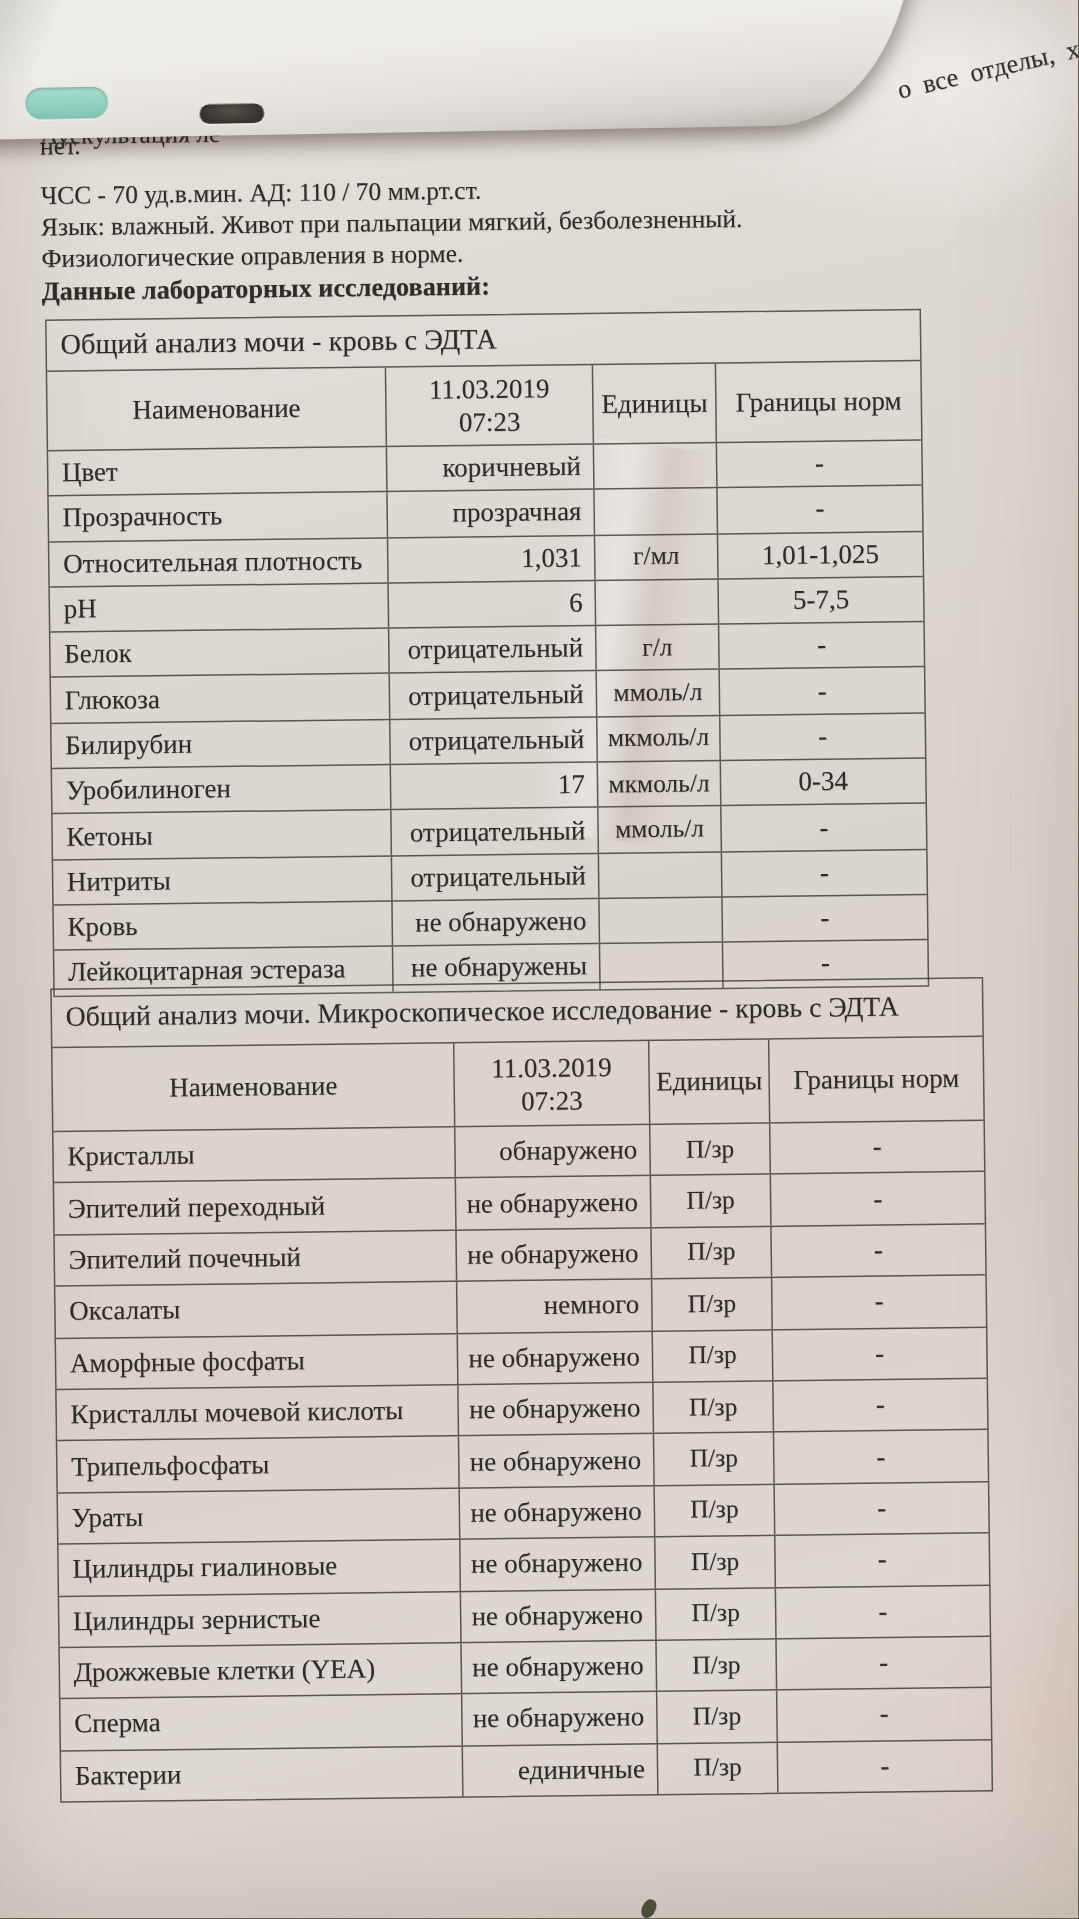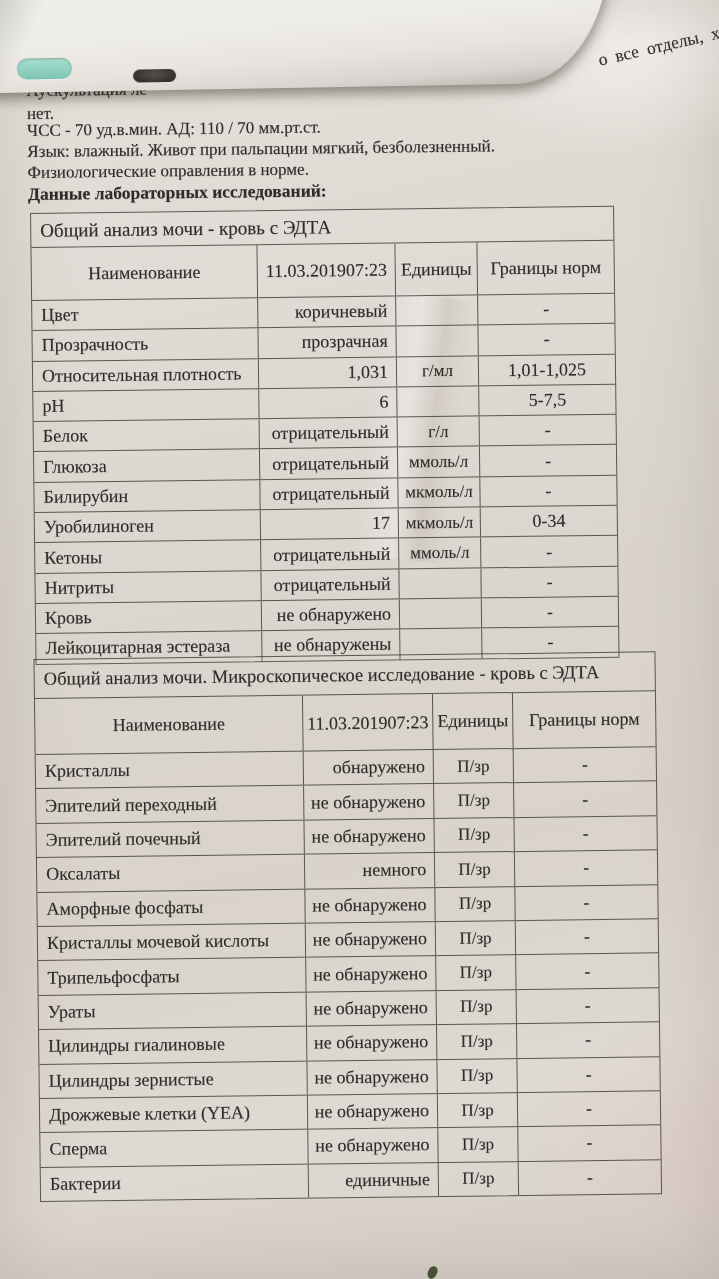--- a/index.html
+++ b/index.html
@@ -61,21 +61,21 @@
   .trow + .trow{border-top:1px solid var(--tline,rgba(58,54,48,.8));}
   .tcell{
     display:flex;align-items:center;justify-content:center;font-size:18px;
     overflow:hidden;white-space:nowrap;
   }
   .tcell + .tcell{border-left:1px solid var(--tline,rgba(58,54,48,.8));}
   .tcell.c-name{justify-content:flex-start;padding-left:9px;}
   .tcell.c-value{justify-content:flex-end;padding-right:8px;}
   .tcell.c-units{font-size:17px;}
   .thead .tcell{justify-content:center;padding:0;font-size:18px;}
-  .dt-stack{display:flex;flex-direction:row;align-items:center;line-height:22px;}
+  .dt-stack{display:flex;flex-direction:column;align-items:center;line-height:22px;}
   
   .device{
     position:absolute;left:-42px;top:-62px;width:652px;height:150px;z-index:10;
     transform:rotate(-1deg);
     background:
       linear-gradient(115deg, rgba(0,0,0,.30) 0%, rgba(0,0,0,0) 16%),
       linear-gradient(176deg,#efede9 55%,#e7e4df 74%,#d9d6d1 88%,#bdbab4 97%,#8f8c86 100%);
     border-radius:0 0 95px 34px / 0 0 135px 50px;
     filter:drop-shadow(0 6px 7px rgba(42,33,22,.5));
   }
@@ -98,21 +98,21 @@
 <body>
 
 <div class="canvas" style="--fabric: #7d7567; --ink: #2e2b28; --tline: rgba(58,54,48,0.8);">
 
   <div class="paper"></div>
   <div class="crease"></div>
   <div class="debris"></div>
 
   <div class="paper-content">
     <div class="line" style="top:81px">Аускультация ле</div>
-    <div class="line" style="top:104px">нет.</div>
+    <div class="line" style="top:88px">нет.</div>
     <div class="line" style="top:121px">ЧСС - 70 уд.в.мин. АД: 110 / 70 мм.рт.ст.</div>
     <div class="line" style="top:142px">Язык: влажный. Живот при пальпации мягкий, безболезненный.</div>
     <div class="line" style="top:163px">Физиологические оправления в норме.</div>
     <div class="line heading" style="top:184px">Данные лабораторных исследований:</div>
 
     <div class="ltable" style="left: 30px; top: 213px; width: 582px;">
         <div class="t-title" style="height: 33px; font-size: 19px;">Общий анализ мочи - кровь с ЭДТА</div>
         <div class="trow thead" style="grid-template-columns: 225px 138px 82px 137px; height: 52px;">
           <div class="tcell c-name">Наименование</div>
           <div class="tcell c-date">

